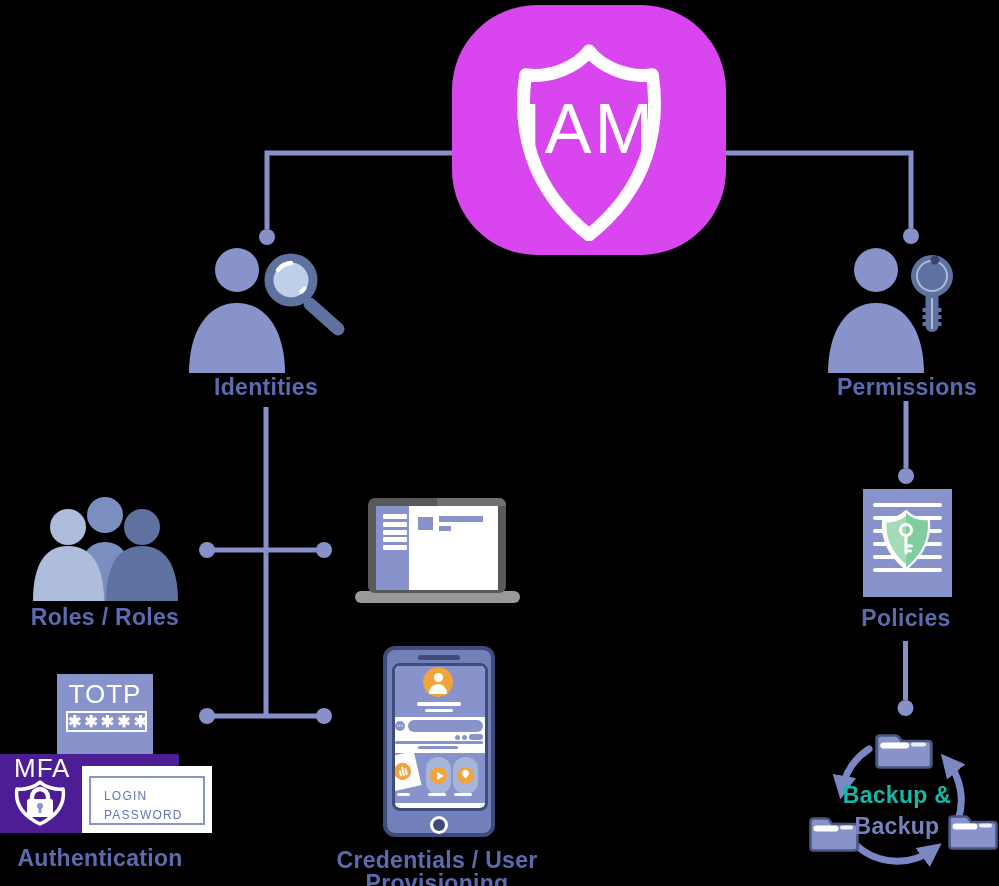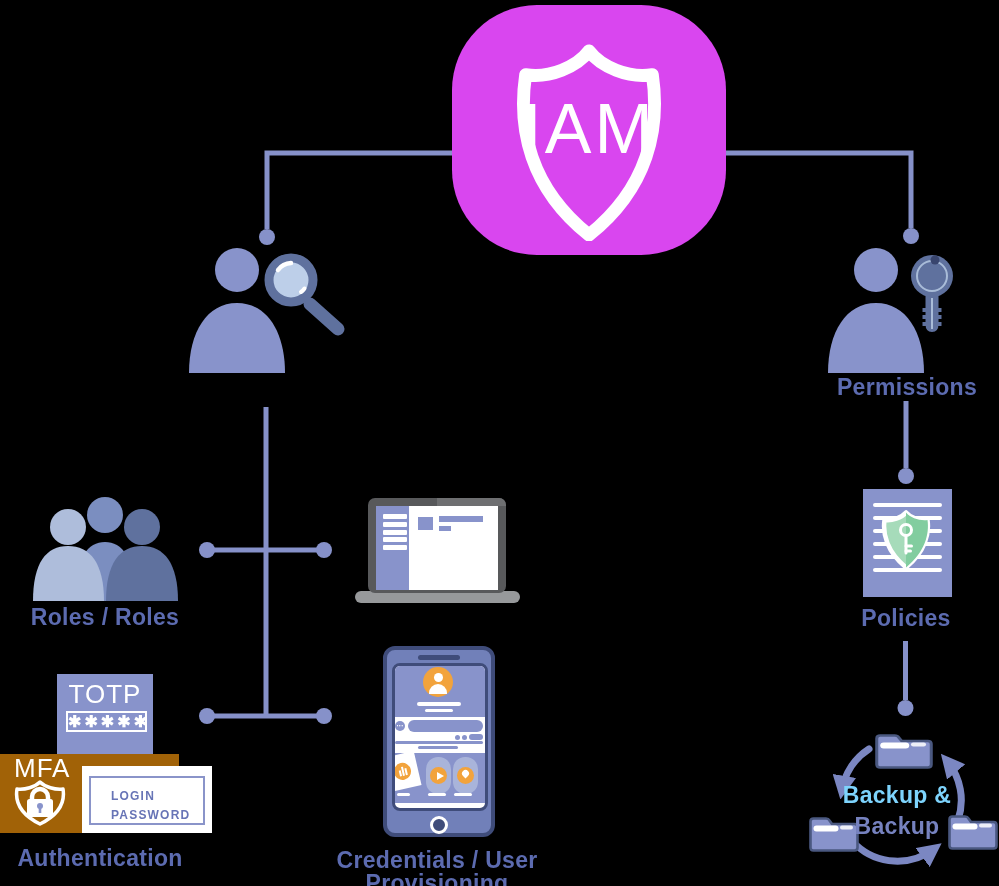--- a/index.html
+++ b/index.html
@@ -13,26 +13,26 @@
   #iam-node{left:452px;top:5px;width:274px;height:250px;background:#d946ef;border-radius:85px;}
   #iam-shield{position:absolute;left:38px;top:36px;}
   #iam-text{position:absolute;left:0;top:93px;width:274px;text-align:center;color:#fff;
             font-size:70px;line-height:62px;font-weight:400;letter-spacing:3px;}
   
   #totp-box{left:57px;top:674px;width:96px;height:87px;background:#8893CB;}
   #totp-title{position:absolute;left:0;top:6px;width:100%;text-align:center;color:#fff;
               font-size:26px;line-height:28px;font-weight:400;letter-spacing:1px;}
   #otp-field{position:absolute;left:9px;top:37px;width:77px;height:17px;border:2px solid #fff;
              text-align:center;color:#fff;font-size:16px;line-height:18px;letter-spacing:3px;font-weight:700;}
-  #mfa-box{left:0;top:754px;width:179px;height:79px;background:#a16207;}
+  #mfa-box{left:0;top:754px;width:179px;height:79px;background:#4c1d95;}
   #mfa-title{position:absolute;left:14px;top:0;color:#fff;font-size:26px;line-height:28px;
              font-weight:400;letter-spacing:1px;}
   #mfa-panel{position:absolute;left:82px;top:12px;width:130px;height:67px;background:#fff;}
   #login-box{position:absolute;left:7px;top:10px;width:112px;height:45px;border:2px solid #8A94C9;}
-  .cred-line{position:absolute;left:20px;color:#6774B6;font-size:12px;font-weight:700;letter-spacing:1.2px;}
+  .cred-line{position:absolute;left:13px;color:#6774B6;font-size:12px;font-weight:400;letter-spacing:1.2px;}
   
   #laptop{left:355px;top:498px;width:165px;height:106px;}
   #laptop-base{left:0;top:93px;width:165px;height:12px;border-radius:6px;background:#97999B;}
   #laptop-frame{left:13px;top:0;width:138px;height:95px;border-radius:7px;background:#58595B;}
   #laptop-bezel-light{left:69px;top:0;width:69px;height:8px;border-radius:0 7px 0 0;background:#6E6F71;}
   #laptop-screen{left:8px;top:8px;width:122px;height:84px;background:#fff;overflow:hidden;}
   #laptop-sidebar{left:0;top:0;width:33px;height:84px;background:#8893CB;}
   .lt-bar{position:absolute;left:7px;width:24px;height:5px;border-radius:1px;background:#fff;}
   
   #phone{left:383px;top:646px;width:104px;height:183px;background:#7180B9;border:4px solid #3F4C7A;border-radius:12px;}
@@ -44,21 +44,21 @@
   .ph-line{position:absolute;background:#fff;border-radius:2px;}
   .p-pill{position:absolute;background:#8893CB;border-radius:6px;}
   #ph-panel{left:-5px;top:87px;width:95px;height:50px;background:#8893CB;}
   .app-tile{position:absolute;width:25px;height:37px;border-radius:12px;background:#A9B4DA;}
   .orange-dot{position:absolute;width:17px;height:17px;border-radius:50%;background:#F2A33C;}
   #home-btn{left:43px;top:166px;width:12px;height:12px;border-radius:50%;background:#3F4C7A;border:3px solid #fff;}
   
   #policies-doc{left:863px;top:489px;width:89px;height:108px;background:#8893CB;}
   .doc-line{position:absolute;left:10px;width:69px;height:4px;border-radius:2px;background:#fff;}
   
-  #backup-text1{left:797px;top:784px;width:200px;color:#7dd3fc;}
+  #backup-text1{left:797px;top:784px;width:200px;color:#14b8a6;}
   #backup-text2{left:797px;top:815px;width:200px;color:#7682BF;}
 </style>
 </head>
 <body>
 
 <div id="canvas">
 
   <svg class="abs" width="999" height="886" style="left:0;top:0">
     <g stroke="#8691C9" stroke-width="5" fill="none">
       <path d="M460 153 H267 V229"></path>
@@ -93,20 +93,21 @@
       <circle cx="52" cy="24" r="22"></circle>
       <path d="M4 127 C4 86 22 57 52 57 C82 57 100 86 100 127 Z"></path>
     </g>
     <g>
       <line x1="125" y1="58" x2="153" y2="83" stroke="#5F719E" stroke-width="13" stroke-linecap="round"></line>
       <circle cx="106" cy="34" r="22" fill="#BDCFE9" stroke="#5F719E" stroke-width="9"></circle>
       <path d="M93 24 A 17 17 0 0 1 106 17" stroke="#fff" stroke-width="4.5" fill="none" stroke-linecap="round"></path>
       <path d="M116 46 A 15 15 0 0 0 119.5 42.5" stroke="#fff" stroke-width="4" fill="none" stroke-linecap="round"></path>
     </g>
   </svg>
+  <div class="label" style="left:166px;top:376px;width:200px">Identities</div>
 
   <svg class="abs" style="left:824px;top:246px" width="176" height="128" viewBox="0 0 176 128">
     <g fill="#8893CB">
       <circle cx="52" cy="24" r="22"></circle>
       <path d="M4 127 C4 86 22 57 52 57 C82 57 100 86 100 127 Z"></path>
     </g>
     <g>
       <circle cx="108" cy="30" r="21" fill="#5F719E"></circle>
       <circle cx="108" cy="30" r="15" fill="none" stroke="#A9BCD8" stroke-width="2"></circle>
       <circle cx="111" cy="14" r="4.5" fill="#39456E"></circle>

